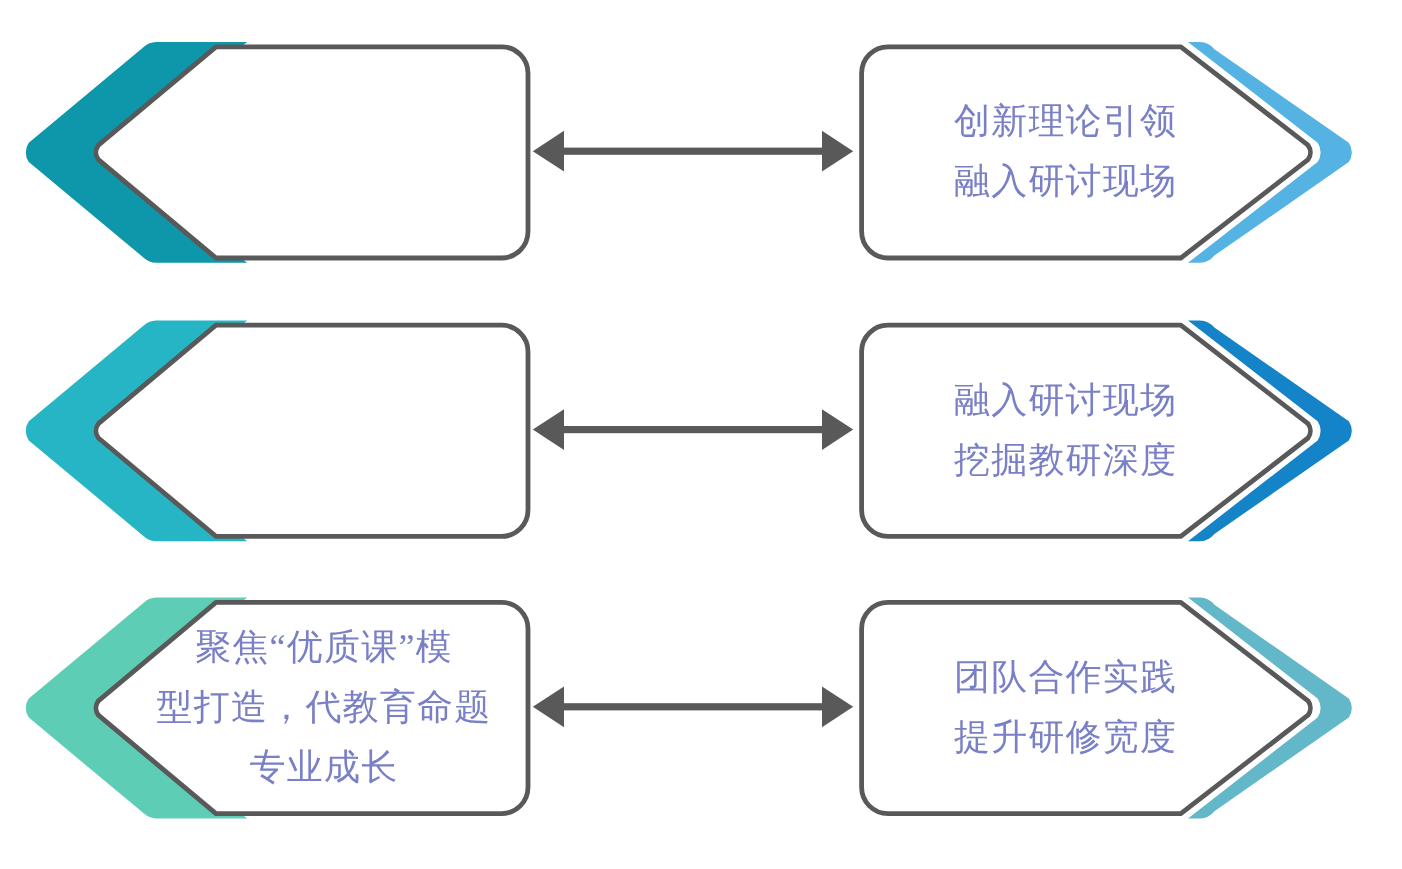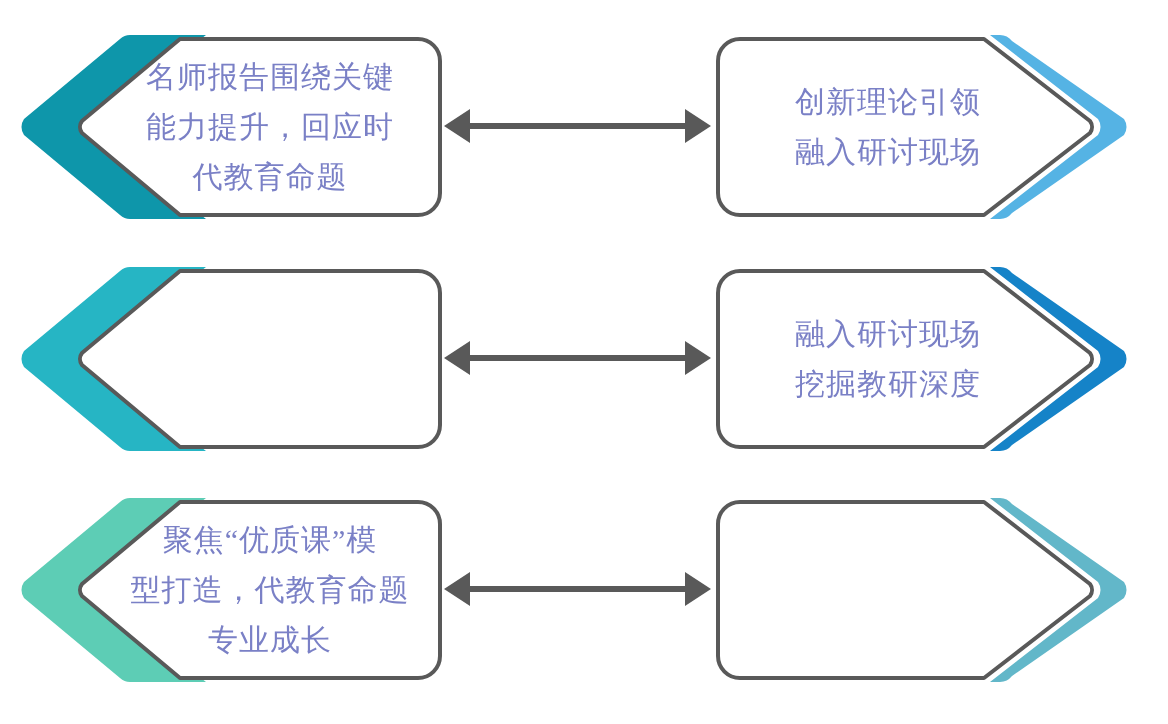--- a/index.html
+++ b/index.html
@@ -88,25 +88,20 @@
 <div id="diagram-canvas">
 
   <div class="row row-1">
 
     <div class="shape shape-left">
       <svg width="440" height="200" viewBox="0 0 440 200">
         <path d="M 196 8 L 88 92 A 14 14 0 0 0 88 108 L 196 192 L 196 192 L 120 192 A 16 16 0 0 1 110 188 L 14 108 A 14 14 0 0 1 14 92 L 110 12 A 16 16 0 0 1 120 8 Z" fill="#0e96aa"></path>
         <path d="M 170 12 L 72 94 A 10 10 0 0 0 72 106 L 170 188 L 408 188 A 22 22 0 0 0 430 166 L 430 34 A 22 22 0 0 0 408 12 Z" fill="#ffffff" stroke="#595959" stroke-width="4" stroke-linejoin="round"></path>
       </svg>
     </div>
-    <div class="shape-text text-left">
-      <span class="text-inner">名师报告围绕关键
-能力提升，回应时
-代教育命题</span>
-    </div>
 
     <div class="connector">
       <svg width="275" height="200" viewBox="0 0 275 200">
         <g fill="#595959">
           <rect x="22" y="96" width="231" height="6"></rect>
           <path d="M 4 99 L 30 82 L 30 116 Z"></path>
           <path d="M 271 99 L 245 82 L 245 116 Z"></path>
         </g>
       </svg>
     </div>
@@ -179,16 +174,20 @@
         </g>
       </svg>
     </div>
 
     <div class="shape shape-right">
       <svg width="440" height="200" viewBox="0 0 440 200">
         <path d="M 290 8 L 300 8 A 16 16 0 0 1 312 14 L 424 92 A 14 14 0 0 1 424 108 L 312 186 A 16 16 0 0 1 300 192 L 290 192 L 398 108 A 14 14 0 0 0 398 92 Z" fill="#62b7c9"></path>
         <path d="M 40 12 L 284 12 L 390 94 A 10 10 0 0 1 390 106 L 284 188 L 40 188 A 22 22 0 0 1 18 166 L 18 34 A 22 22 0 0 1 40 12 Z" fill="#ffffff" stroke="#595959" stroke-width="4" stroke-linejoin="round"></path>
       </svg>
     </div>
+    <div class="shape-text text-right">
+      <span class="text-inner">团队合作实践
+提升研修宽度</span>
+    </div>
 
   </div>
 
 </div>
 
 </body></html>

